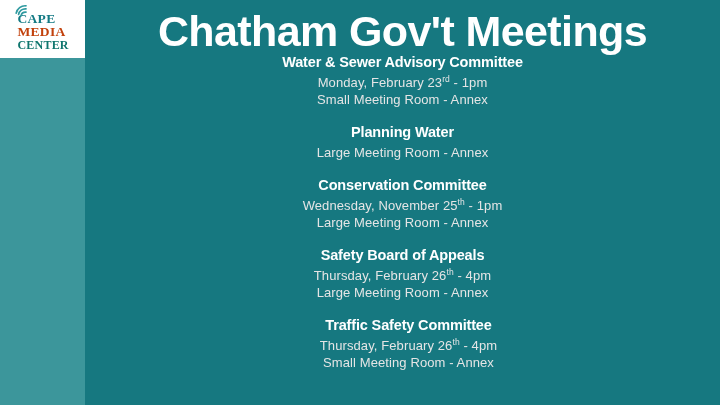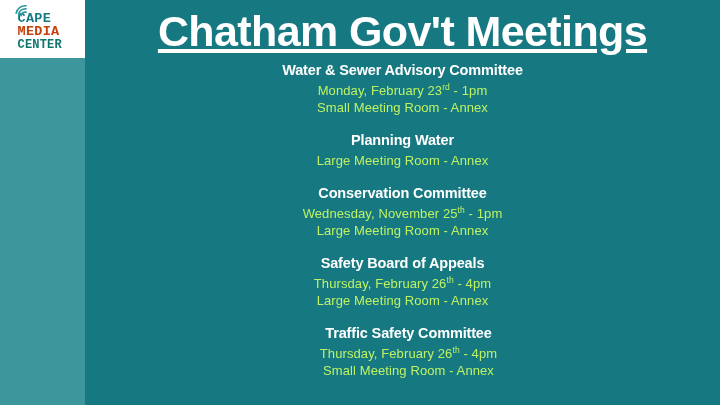--- a/index.html
+++ b/index.html
@@ -55,21 +55,21 @@
     position: absolute;
     left: 3px;
     top: -3px;
     width: 17px;
     height: 13px;
     pointer-events: none;
   }
   .logo-line {
     display: block;
     text-align: left;
-    font-family: Liberation Mono, monospace;
+    font-family: Liberation Serif, serif;
     font-weight: bold;
     letter-spacing: 0.3px;
     line-height: 1.02;
     font-size: 13px;
     padding-left: 6px;
   }
   .logo-cape   { color: #137a84; font-size: 13.5px; }
   .logo-media  { color: #c2410c; font-size: 13.5px; }
   .logo-center { color: #0f766e; font-size: 12px; letter-spacing: 0.2px; }
 
@@ -91,27 +91,26 @@
     top: 4px;
     width: 635px;
     text-align: center;
     color: #ffffff;
     font-family: "Liberation Sans", sans-serif;
     font-weight: bold;
     font-size: 43px;
     letter-spacing: -0.6px;
     line-height: 54px;
     white-space: nowrap;
-    text-decoration: underline;
   }
 
   .meetings {
     position: absolute;
     left: 0;
-    top: 60px;
+    top: 52px;
     width: 635px;
     display: flex;
     flex-direction: column;
     align-items: center;
   }
 
   .meeting {
     width: 100%;
     text-align: center;
     margin-bottom: 14px;
@@ -123,21 +122,21 @@
     font-family: "Liberation Sans", sans-serif;
     font-weight: bold;
     font-size: 14.5px;
     letter-spacing: -0.15px;
     line-height: 20px;
     margin: 0 0 2px 0;
   }
 
   .meeting-when,
   .meeting-where {
-    color: #bef264;
+    color: #e5e5e5;
     font-family: "Liberation Sans", sans-serif;
     font-weight: normal;
     font-size: 13px;
     letter-spacing: 0.1px;
     line-height: 17px;
     margin: 0;
   }
 
   .meeting-when sup {
     font-size: 8.5px;

